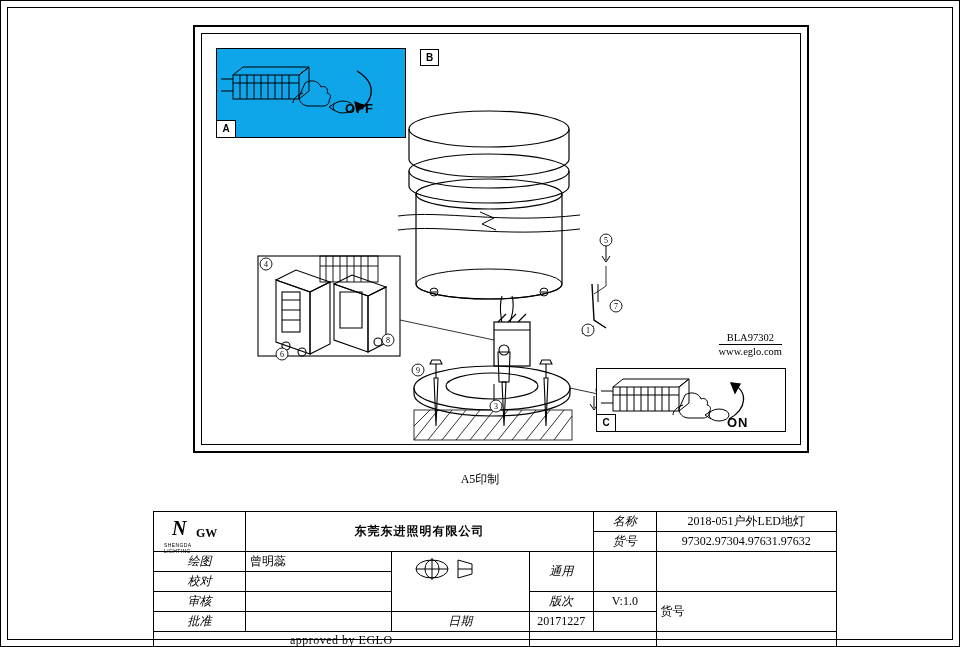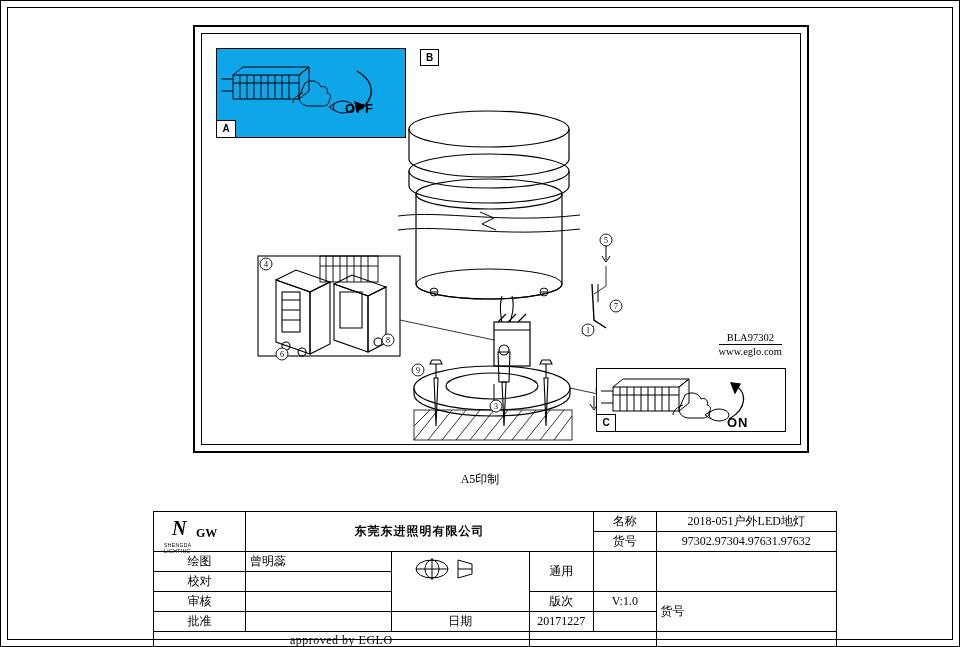--- a/index.html
+++ b/index.html
@@ -26,21 +26,21 @@
 
   .a5-label{position:absolute;left:0;top:458px;width:100%;text-align:center;font-size:12px;font-family:"Liberation Serif",serif;margin-top:12px;}
 
   
   .title-block{position:absolute;left:152px;top:510px;width:684px;border:1.5px solid #000;border-collapse:collapse;}
   .title-block td{border:1px solid #000;font-size:12px;padding:1px 4px;vertical-align:middle;font-family:"Liberation Serif",serif;}
   .cjk{font-family:"DejaVu Sans",sans-serif;}
   .c-center{text-align:center;}
   .logo-cell{width:72px;height:36px;text-align:center;padding:0;}
   .company{font-size:19px;font-weight:bold;letter-spacing:1px;text-align:center;}
-  .lbl{width:46px;text-align:center;font-size:13px;}
+  .lbl{width:46px;text-align:center;font-size:13px;font-style:italic;}
   .val{width:150px;}
   .mono{font-family:"Liberation Mono",monospace;font-size:11.5px;}
   .approve{text-align:center;font-family:"Liberation Mono",monospace;font-size:12px;letter-spacing:0.5px;}
 
   .logo-wrap{position:relative;width:72px;height:36px;}
   .logo-text{position:absolute;left:6px;bottom:1px;font-size:5px;line-height:5.5px;font-family:"Liberation Sans",sans-serif;letter-spacing:0.4px;}
   .logo-mark{position:absolute;left:14px;top:3px;font-size:20px;font-weight:bold;font-style:italic;font-family:"Liberation Serif",serif;}
   .logo-sub{position:absolute;left:38px;top:12px;font-size:12px;font-weight:bold;}
   svg{display:block;}
 </style>

